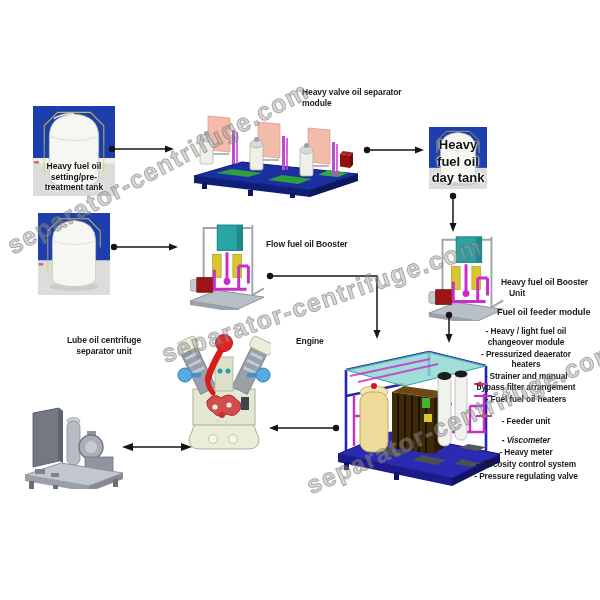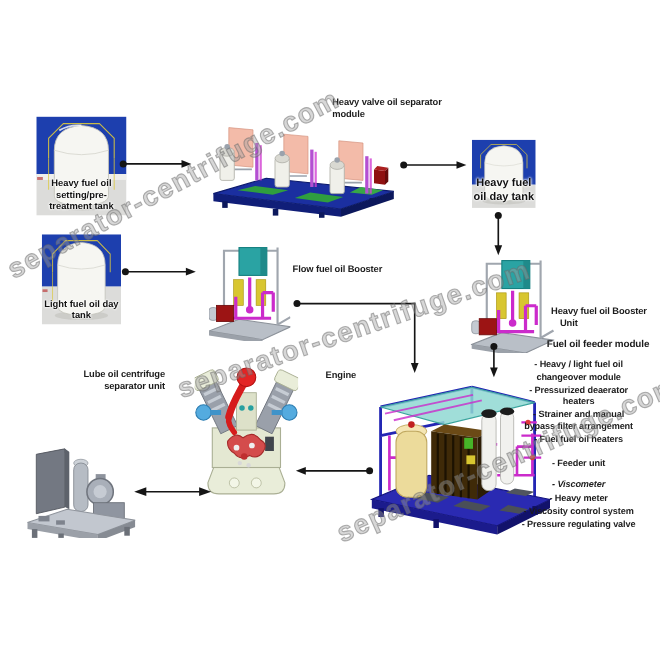--- a/index.html
+++ b/index.html
@@ -2,25 +2,25 @@
 <html><head>
 <meta charset="utf-8">
 <style>
   html,body{margin:0;padding:0;background:#fff;}
   .canvas{position:relative;width:600px;height:600px;background:#ffffff;overflow:hidden;
           font-family:"Liberation Sans", sans-serif;}
   .node{position:absolute;z-index:10;}
   .node svg{display:block;width:100%;height:100%;}
   .lbl{position:absolute;z-index:30;font-weight:bold;color:#1c1c1c;font-size:8.5px;
        line-height:1.3;letter-spacing:-0.1px;}
-  .lbl.center{text-align:right;}
+  .lbl.center{text-align:center;}
   .tank-label{position:absolute;left:0;right:0;bottom:3px;z-index:31;text-align:center;
        font-weight:bold;color:#111;font-size:8.5px;line-height:1.25;
        text-shadow:0 0 2px #fff,0 0 2px #fff,0 0 3px #fff;}
-  .tank-label.small{font-size:10px;}
+  .tank-label.small{font-size:13px;}
   .arrow-layer{position:absolute;left:0;top:0;z-index:20;pointer-events:none;}
   .wm{position:absolute;z-index:40;font-weight:bold;font-size:25px;letter-spacing:1.5px;
       white-space:nowrap;color:rgba(160,160,160,0.42);
       -webkit-text-stroke:1px rgba(105,105,105,0.5);
       pointer-events:none;}
   .feature-list{position:absolute;left:472px;top:326px;width:124px;z-index:30;
       text-align:center;font-weight:bold;color:#1c1c1c;font-size:8.3px;line-height:1.3;
       letter-spacing:-0.1px;}
   .feat{margin:0 16px 1px 0;}
   .feat.gap-lg{margin-top:12px;}
@@ -111,21 +111,20 @@
     <svg viewBox="0 0 110 100" preserveAspectRatio="none">
       <rect x="0" y="0" width="110" height="58" fill="#1d3fae"></rect>
       <rect x="0" y="58" width="110" height="42" fill="#dcdcda"></rect>
       <rect x="1" y="61" width="7" height="3" fill="#c05050" opacity="0.8"></rect>
       <ellipse cx="55" cy="90" rx="37" ry="5" fill="#c2c2bc" opacity="0.6"></ellipse>
       <polyline points="15,42 15,22 33,7 77,7 95,22 95,42" fill="none" stroke="#ddc93c" stroke-width="1.3" opacity="0.9"></polyline>
       <line x1="15" y1="42" x2="15" y2="74" stroke="#ddc93c" stroke-width="1.2" opacity="0.8"></line>
       <path d="M22,34 Q22,11 55,9 Q88,11 88,34 L88,80 Q88,89 55,90 Q22,89 22,80 Z" fill="#f6f6f2" stroke="#c2c2ba" stroke-width="1"></path>
       <path d="M22,34 Q55,43 88,34" fill="none" stroke="#d8d8d0" stroke-width="1"></path>
     </svg>
-    <div class="tank-label">Light fuel oil day tank</div>
   </div>
 
   <div class="node" style="left:190px;top:218px;width:74px;height:92px">
     <svg viewBox="0 0 76 92">
       <polygon points="0,84 50,92 76,80 28,73" fill="#b9bfc7" stroke="#8b9199" stroke-width="1"></polygon>
       <polygon points="0,84 50,92 50,96 0,88" fill="#9ba1a9"></polygon>
       <path d="M14,8 V68 M64,6 V60 M14,9 H64 M64,30 V78 M64,78 L76,71" stroke="#a0a6ae" stroke-width="2" fill="none"></path>
       <rect x="28" y="6" width="26" height="26" fill="#2aa3a3" stroke="#157f7f" stroke-width="1"></rect>
       <rect x="48" y="6" width="6" height="26" fill="#1f8a8a"></rect>
       <rect x="23" y="36" width="9" height="24" fill="#d8c630" stroke="#a89410" stroke-width="0.6"></rect>

